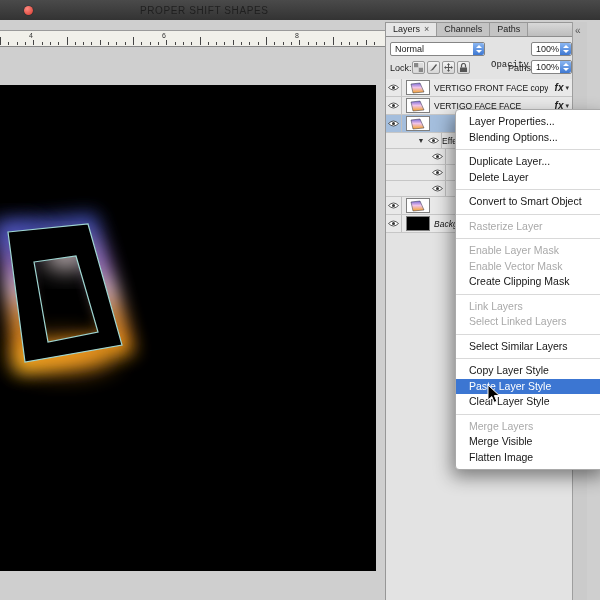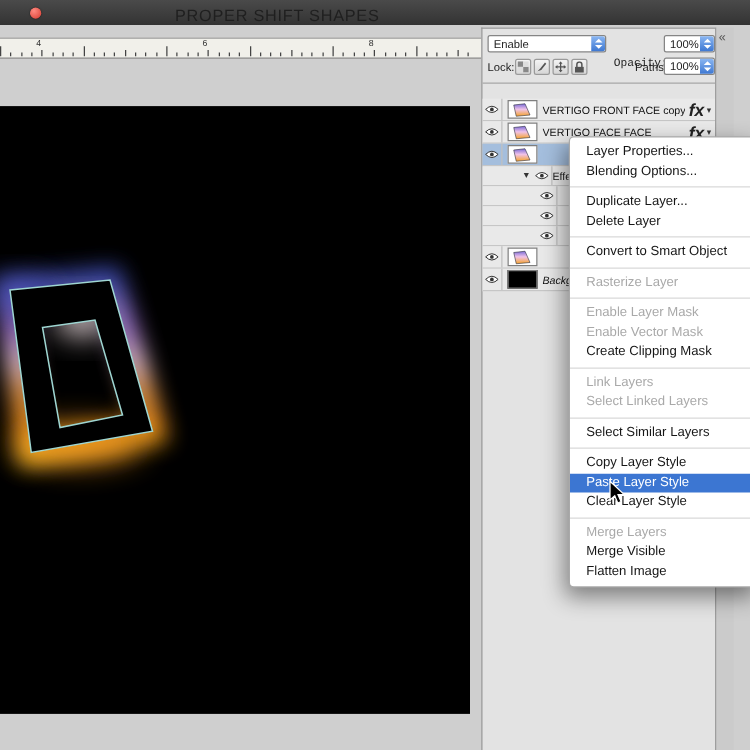--- a/index.html
+++ b/index.html
@@ -3,21 +3,21 @@
 <meta charset="utf-8">
 <style>
   html,body{margin:0;padding:0;}
   body{width:600px;height:600px;overflow:hidden;background:#cfcfcf;
        font-family:"Liberation Sans",sans-serif;position:relative;}
   
   #titlebar{position:absolute;left:0;top:0;width:600px;height:20px;
     background:linear-gradient(#4a4a4a,#333);z-index:3;}
   #close-btn{position:absolute;left:24px;top:6px;width:9px;height:9px;border-radius:50%;
     background:radial-gradient(circle at 35% 30%,#ff8a80,#d63a2f);box-shadow:0 0 1px #000;}
-  #win-title{position:absolute;left:140px;top:5px;font-size:13px;color:#1c1c1c;
+  #win-title{position:absolute;left:140px;top:5px;font-size:10px;color:#1c1c1c;
     letter-spacing:.6px;opacity:.9;}
   
   #ruler{position:absolute;left:0;top:30px;width:385px;height:15px;background:#f1f0ea;
     border-top:1px solid #9a9a9a;border-bottom:1px solid #878787;z-index:2;}
   .tick{position:absolute;bottom:1px;width:1px;background:#444;}
   .rnum{position:absolute;top:1px;font-size:7px;color:#333;}
   
   #canvas{position:absolute;left:0;top:85px;width:376px;height:486px;background:#000;z-index:1;}
   
   #panel{position:absolute;left:385px;top:22px;width:187px;height:578px;background:#e3e3e3;
@@ -48,21 +48,21 @@
   .lrow.sel{background:#a4bedd;}
   .lrow.sub{height:15px;}
   .eyecell{width:15px;align-self:stretch;border-right:1px solid #c0c0c0;
     display:flex;align-items:center;justify-content:center;flex:none;}
   .thumb{width:22px;height:13px;background:#fff;border:1px solid #7f7f7f;margin:0 4px;
     flex:none;display:flex;align-items:center;justify-content:center;overflow:hidden;}
   .thumb.black{background:#000;}
   .lname{white-space:nowrap;overflow:hidden;}
   .lname.italic{font-style:italic;}
   .fxwrap{margin-left:auto;padding-right:3px;display:flex;align-items:center;gap:2px;}
-  .fxwrap i{font-style:italic;font-weight:bold;font-size:14px;color:#222;}
+  .fxwrap i{font-style:italic;font-weight:bold;font-size:10px;color:#222;}
   .fxwrap b{font-weight:normal;font-size:7px;color:#333;}
   .spacer{width:30px;flex:none;} .spacer.deep{width:44px;}
   .efftri{font-size:7px;color:#333;width:10px;flex:none;text-align:center;}
   
   #dock-strip{position:absolute;left:572px;top:22px;width:15px;height:578px;background:#cbcbcb;
     border-left:1px solid #9e9e9e;z-index:5;box-sizing:border-box;}
   #collapse-ic{position:absolute;top:3px;left:2px;font-size:10px;color:#555;}
   
   #context-menu{position:absolute;left:455px;top:109px;width:152px;background:#fff;
     border:1px solid #a9a9a9;border-radius:4px 0 0 4px;box-shadow:-3px 7px 18px rgba(0,0,0,.45);
@@ -161,24 +161,35 @@
     <rect width="376" height="486" fill="#000"></rect>
     <path d="M8,147 L88,139 L122,260 L25,277 Z" fill="none" stroke="url(#gg)" stroke-width="20" filter="url(#b1)" opacity="0.95"></path>
     <ellipse cx="66" cy="170" rx="22" ry="13" fill="#ffeef2" opacity="0.9" filter="url(#b2)"></ellipse>
     <ellipse cx="62" cy="270" rx="52" ry="16" fill="#ff9d20" opacity="0.75" filter="url(#b2)"></ellipse>
     <ellipse cx="14" cy="150" rx="26" ry="12" fill="#4a52c0" opacity="0.7" filter="url(#b2)"></ellipse>
     <path d="M8,147 L88,139 L122,260 L25,277 Z M34,177 L76,171 L98,247 L48,257 Z" fill="#000" fill-rule="evenodd" stroke="#9fd6d2" stroke-width="1.2"></path>
   </svg>
 </div>
 
 <div id="panel">
+  <div id="tabbar">
+    <span class="tab active">
+      <span>Layers</span><span class="close">×</span>
+    </span>
+    <span class="tab">
+      <span>Channels</span>
+    </span>
+    <span class="tab">
+      <span>Paths</span>
+    </span>
+  </div>
 
   <div id="controls">
     <div id="blend-dd" class="whitebox">
-      <span>Enable</span>
+      <span>Normal</span>
       <span class="stepper">
         <svg width="8" height="10">
             <polygon points="4,1 7,4 1,4" fill="#fff"></polygon>
             <polygon points="4,9 7,6 1,6" fill="#fff"></polygon>
           </svg>
       </span>
     </div>
     <span id="opacity-label" class="flabel">Opacity:</span>
     <div id="opacity-box" class="whitebox">
       <span>100%</span>

